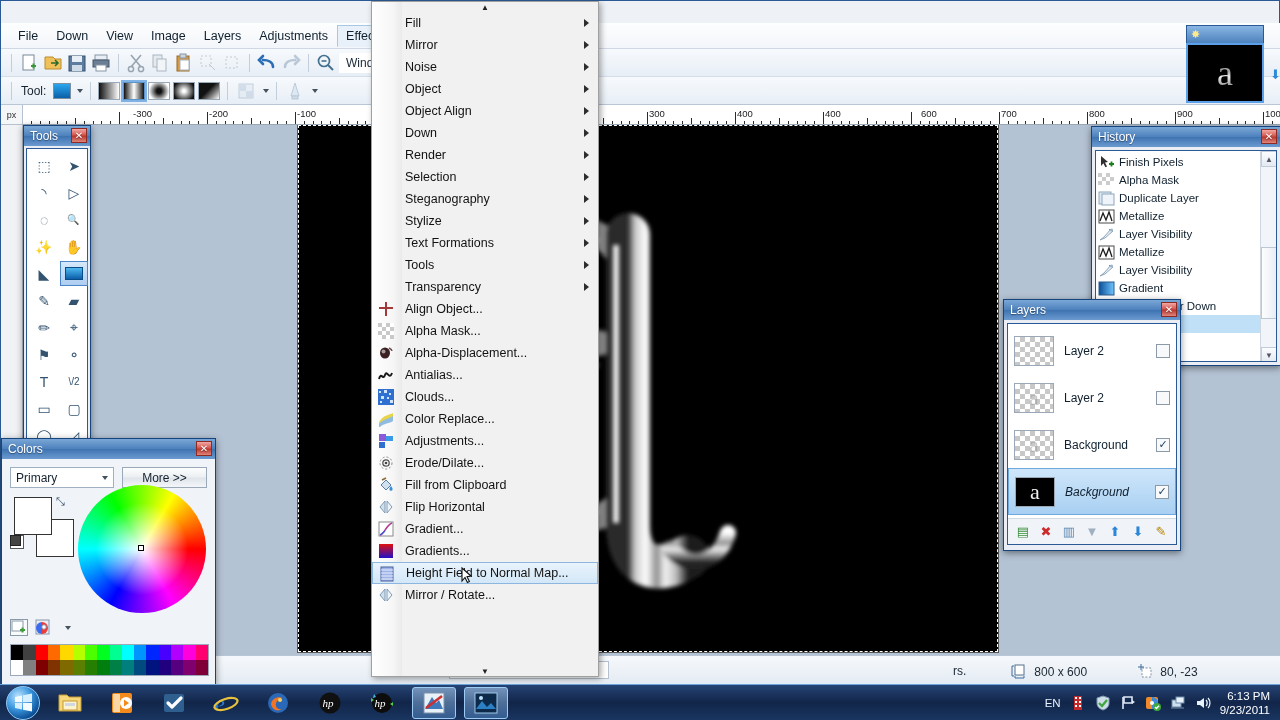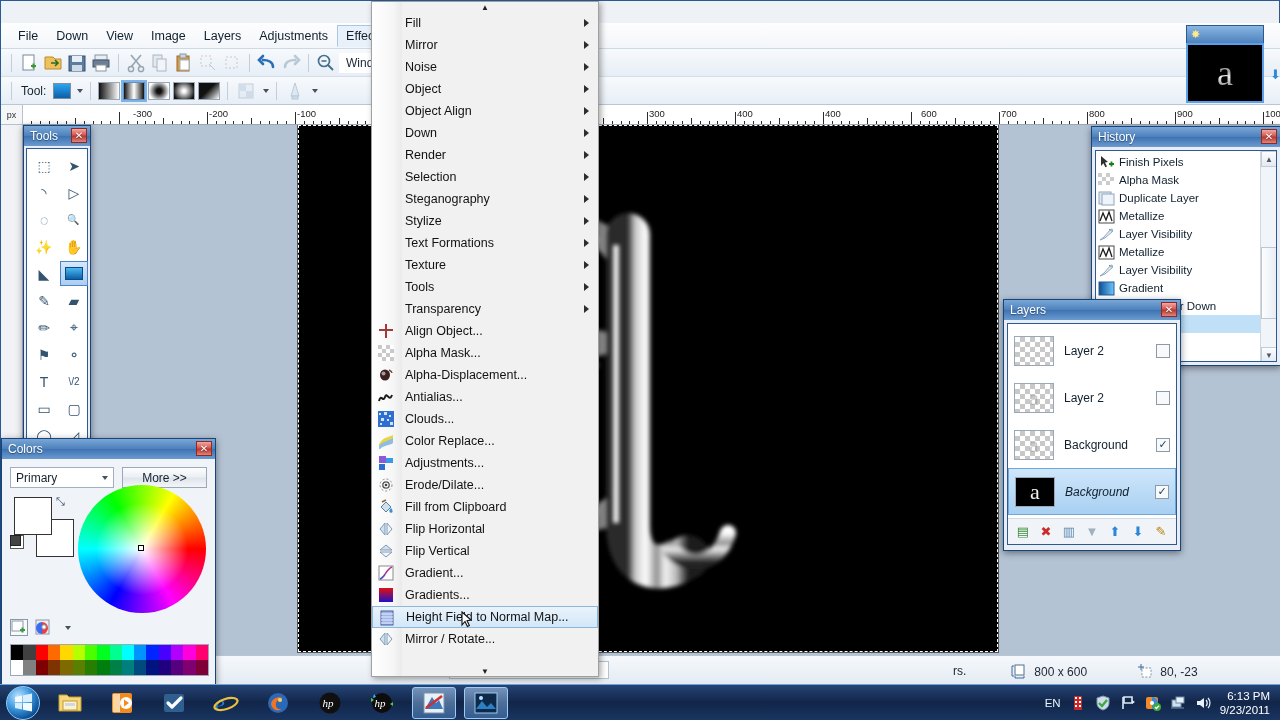--- a/index.html
+++ b/index.html
@@ -1061,24 +1061,20 @@
           </div>
           <div class="mi">
             <span>Stylize</span>
             <span class="arrow"></span>
           </div>
           <div class="mi">
             <span>Text Formations</span>
             <span class="arrow"></span>
           </div>
           <div class="mi">
-            <span>Texture</span>
-            <span class="arrow"></span>
-          </div>
-          <div class="mi">
             <span>Tools</span>
             <span class="arrow"></span>
           </div>
           <div class="mi">
             <span>Transparency</span>
             <span class="arrow"></span>
           </div>
           <div class="mi">
             <span class="mico"><svg width="16" height="16" viewBox="0 0 16 16">
                 <path d="M8 1v14M1 7h14" stroke="#a23a3a" stroke-width="2"></path>
@@ -1163,27 +1159,20 @@
           </div>
           <div class="mi">
             <span class="mico"><svg width="16" height="16" viewBox="0 0 16 16">
                 <path d="M7 2v12L2 8z" fill="#cfe0ee" stroke="#7f9ab5"></path>
                 <path d="M9 2v12l5-6z" fill="#eef4fa" stroke="#7f9ab5"></path>
               </svg></span>
             <span>Flip Horizontal</span>
           </div>
           <div class="mi">
             <span class="mico"><svg width="16" height="16" viewBox="0 0 16 16">
-                <path d="M2 7h12L8 2z" fill="#cfe0ee" stroke="#7f9ab5"></path>
-                <path d="M2 9h12l-6 5z" fill="#eef4fa" stroke="#7f9ab5"></path>
-              </svg></span>
-            <span>Flip Vertical</span>
-          </div>
-          <div class="mi">
-            <span class="mico"><svg width="16" height="16" viewBox="0 0 16 16">
                 <rect x="1" y="1" width="14" height="14" fill="#fff" stroke="#8a8a8a"></rect>
                 <path d="M2 14C6 14 8 4 14 2" stroke="#b03a8f" stroke-width="1.6" fill="none"></path>
                 <path d="M2 14l5-4" stroke="#3a5ad8" stroke-width="1.3"></path>
               </svg></span>
             <span>Gradient...</span>
           </div>
           <div class="mi">
             <span class="mico"><svg width="16" height="16" viewBox="0 0 16 16">
                 <defs>
                   <linearGradient id="gr2" x1="0" y1="0" x2="0" y2="1">

